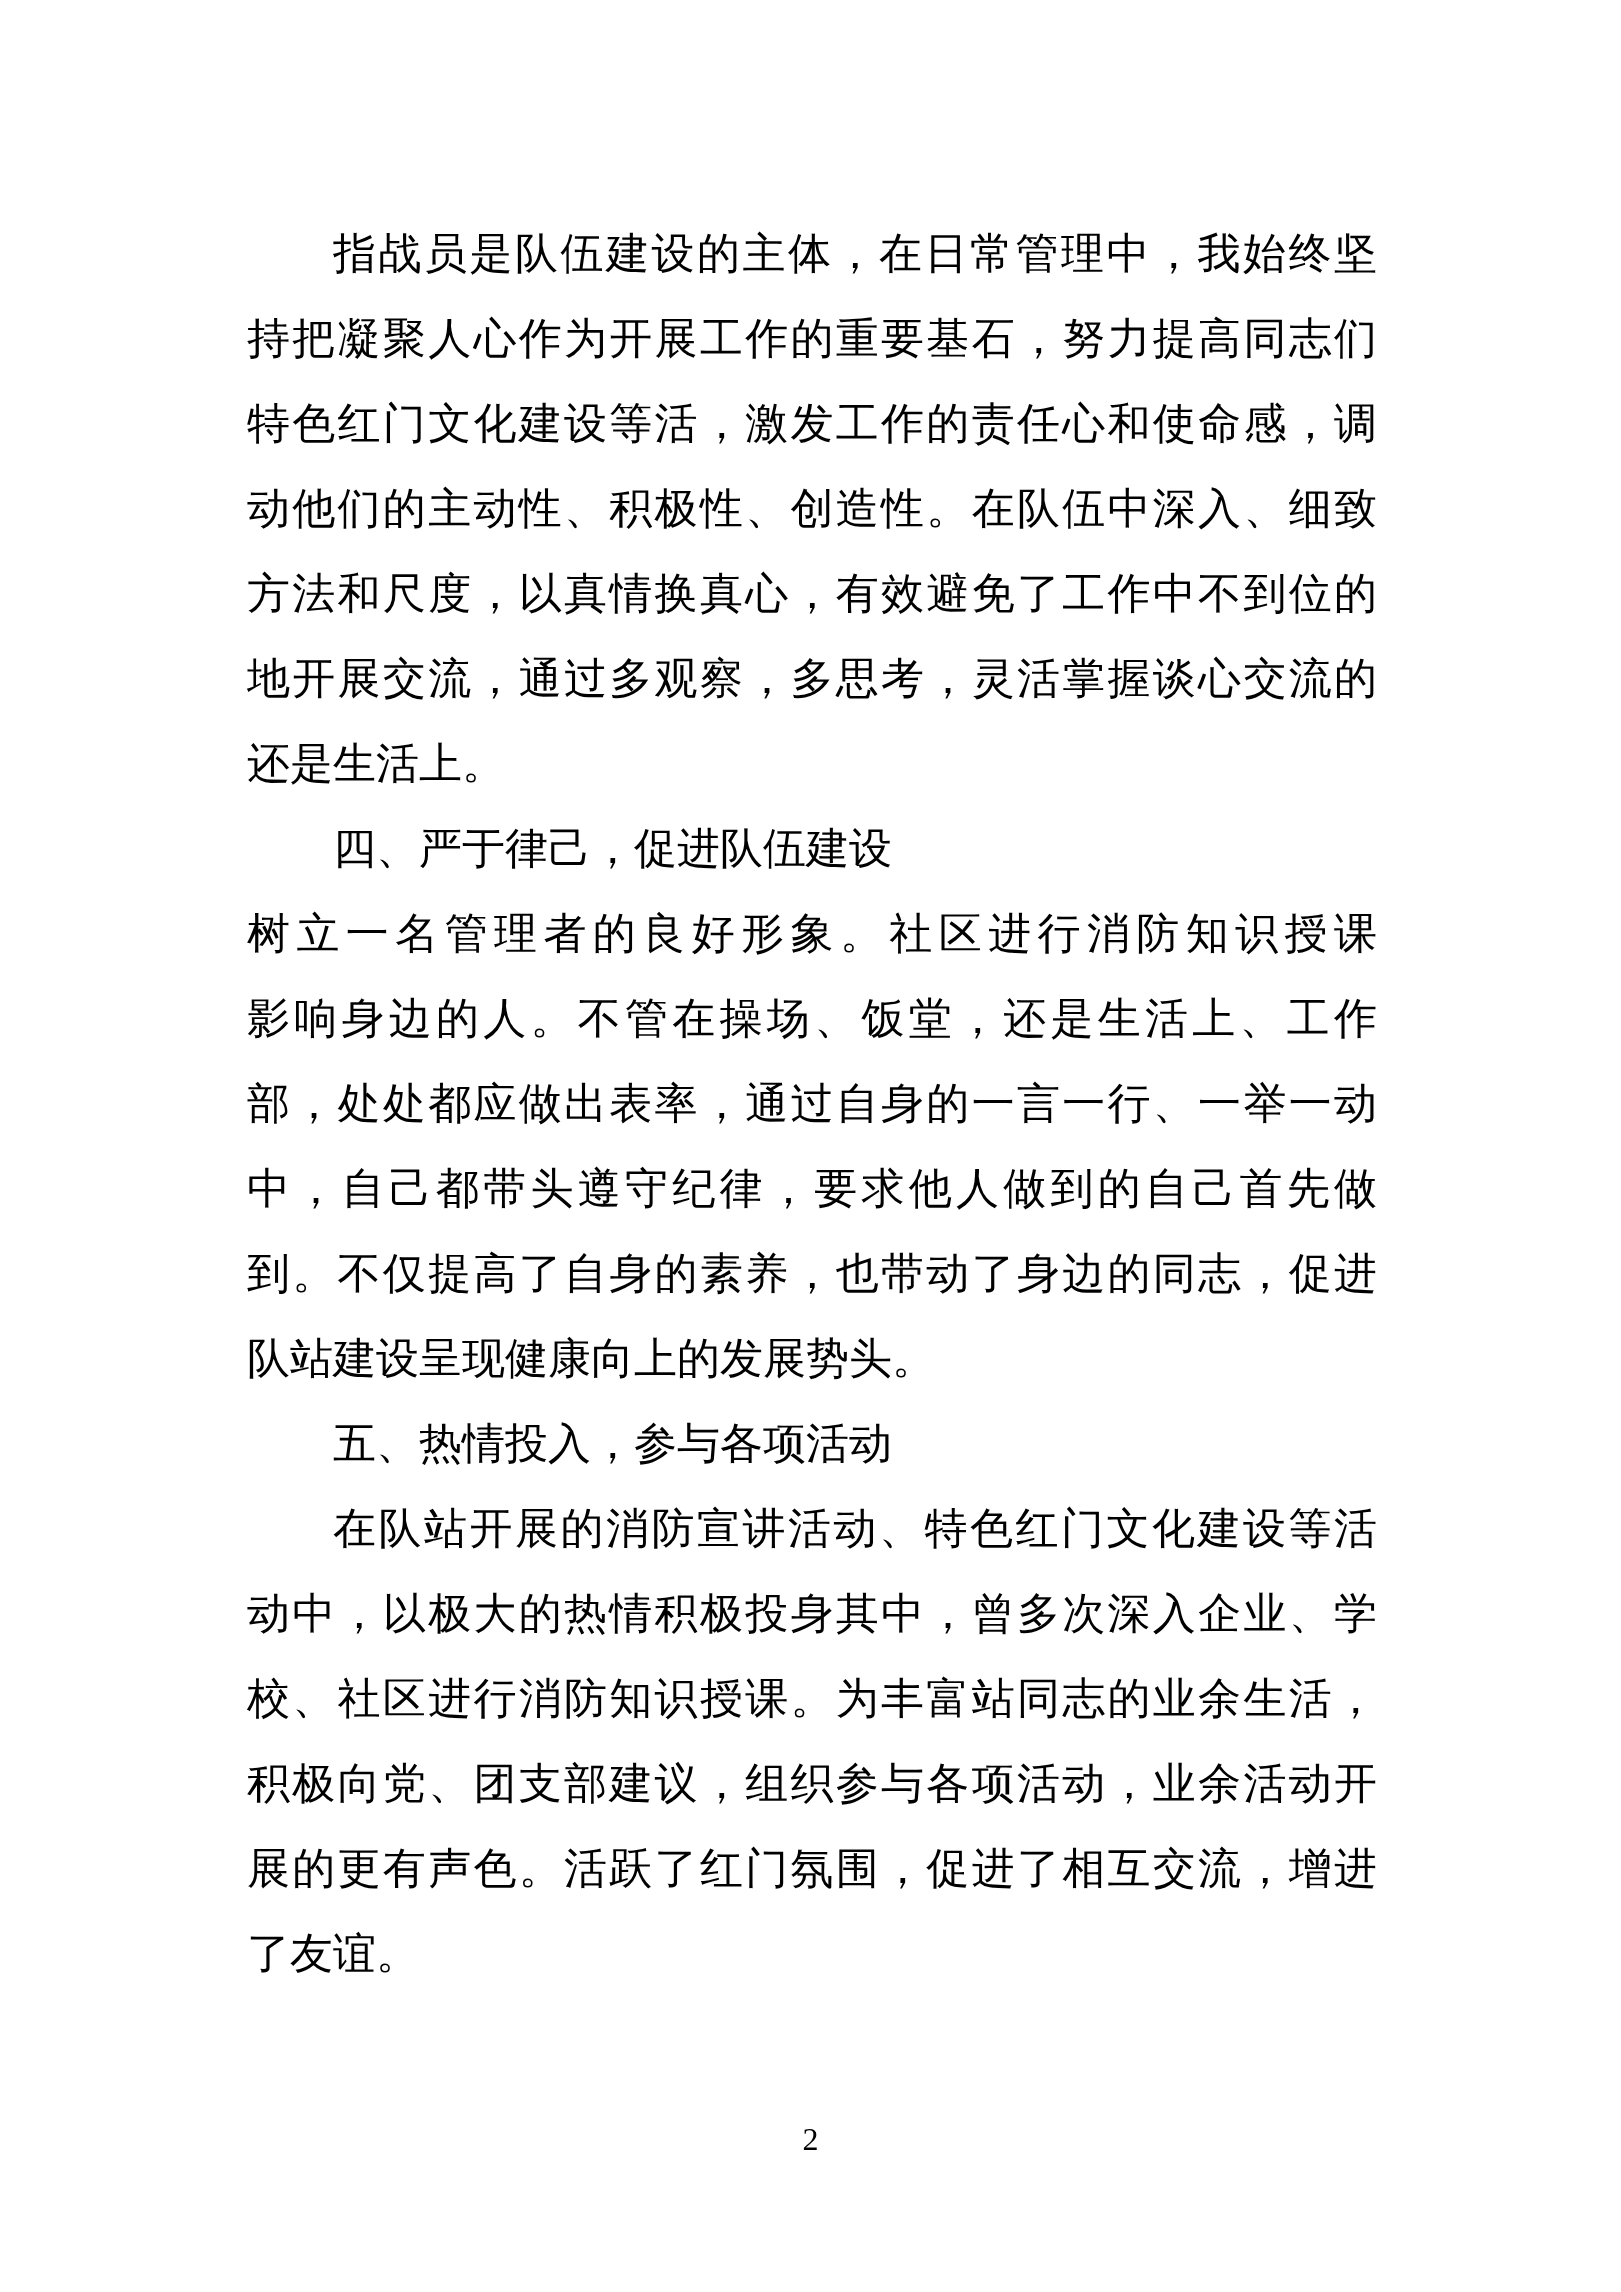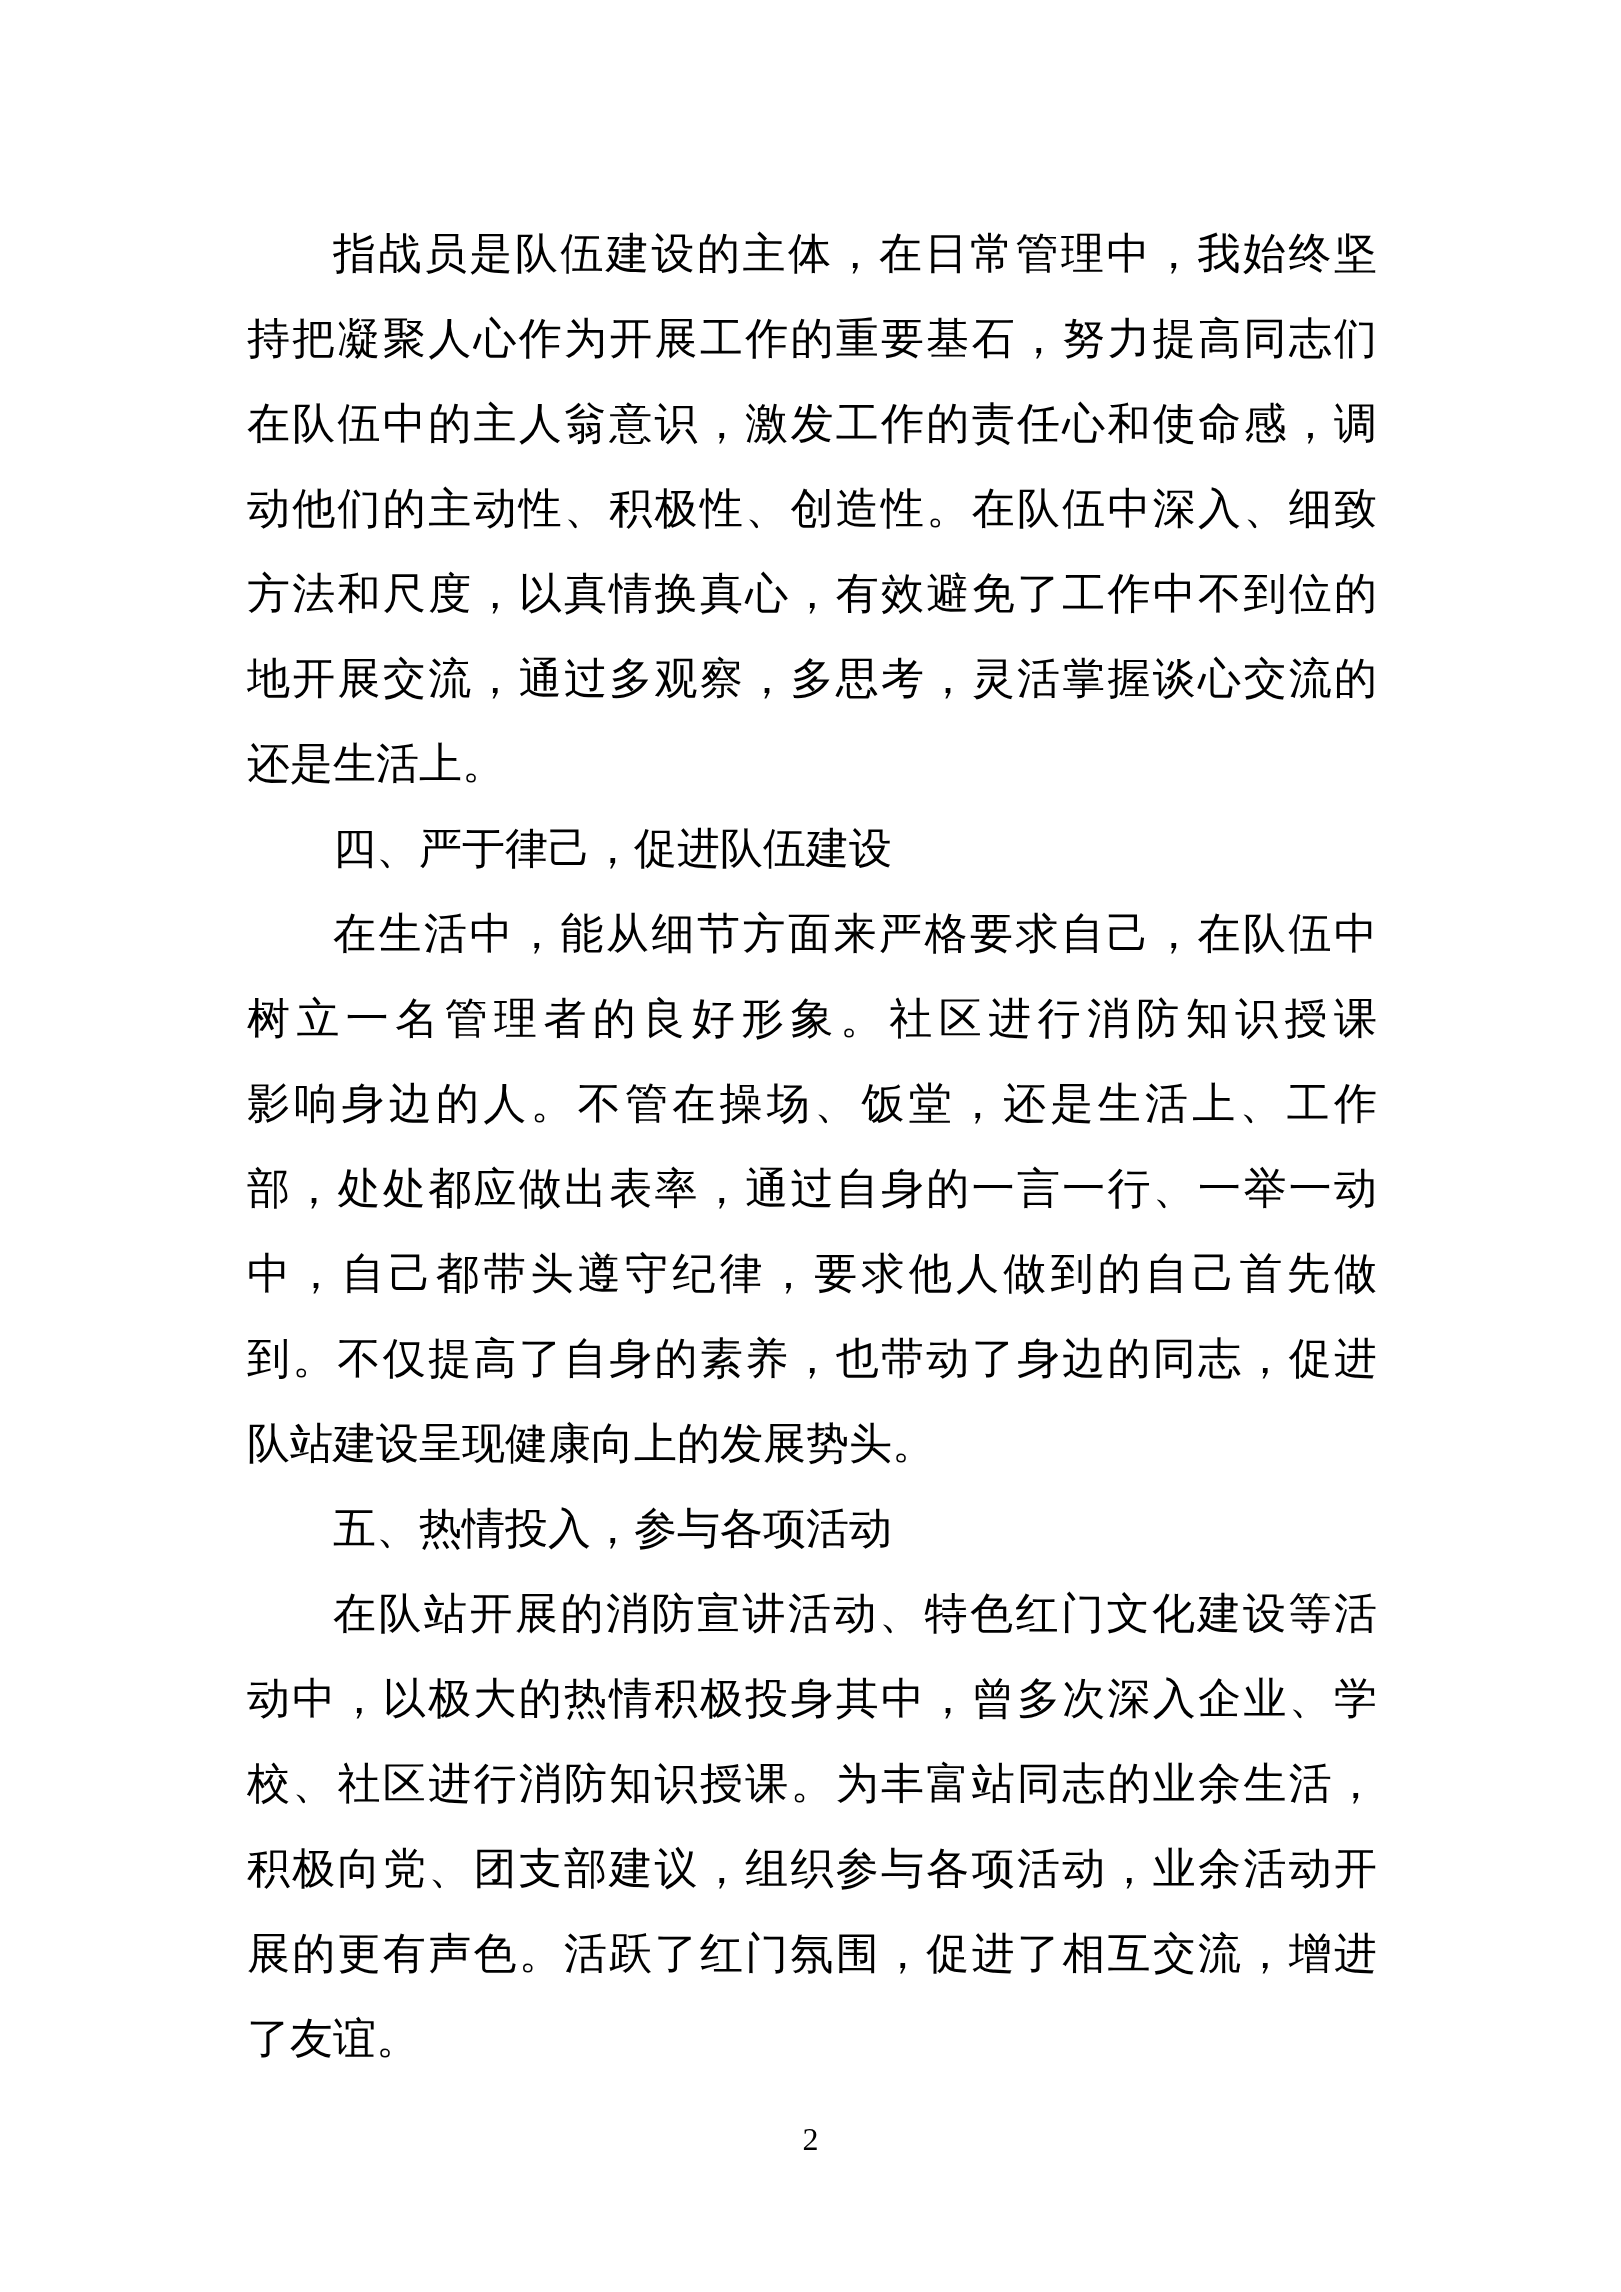--- a/index.html
+++ b/index.html
@@ -45,29 +45,28 @@
   }
 </style>
 </head>
 <body>
 
 <div class="page">
   <div class="content">
 
     <div class="line indent just">指战员是队伍建设的主体，在日常管理中，我始终坚</div>
     <div class="line just">持把凝聚人心作为开展工作的重要基石，努力提高同志们</div>
-    <div class="line just">在队伍中的主人翁意识，激发工作的责任心和使命感，调</div>
+    <div class="line just">特色红门文化建设等活，激发工作的责任心和使命感，调</div>
     <div class="line just">动他们的主动性、积极性、创造性。在队伍中深入、细致</div>
     <div class="line just">方法和尺度，以真情换真心，有效避免了工作中不到位的</div>
     <div class="line just">地开展交流，通过多观察，多思考，灵活掌握谈心交流的</div>
     <div class="line">还是生活上。</div>
 
     <div class="line indent">四、严于律己，促进队伍建设</div>
 
-    <div class="line indent just">在生活中，能从细节方面来严格要求自己，在队伍中</div>
     <div class="line just">树立一名管理者的良好形象。社区进行消防知识授课</div>
     <div class="line just">影响身边的人。不管在操场、饭堂，还是生活上、工作</div>
     <div class="line just">部，处处都应做出表率，通过自身的一言一行、一举一动</div>
     <div class="line just">中，自己都带头遵守纪律，要求他人做到的自己首先做</div>
     <div class="line just">到。不仅提高了自身的素养，也带动了身边的同志，促进</div>
     <div class="line">队站建设呈现健康向上的发展势头。</div>
 
     <div class="line indent">五、热情投入，参与各项活动</div>
 
     <div class="line indent just">在队站开展的消防宣讲活动、特色红门文化建设等活</div>

